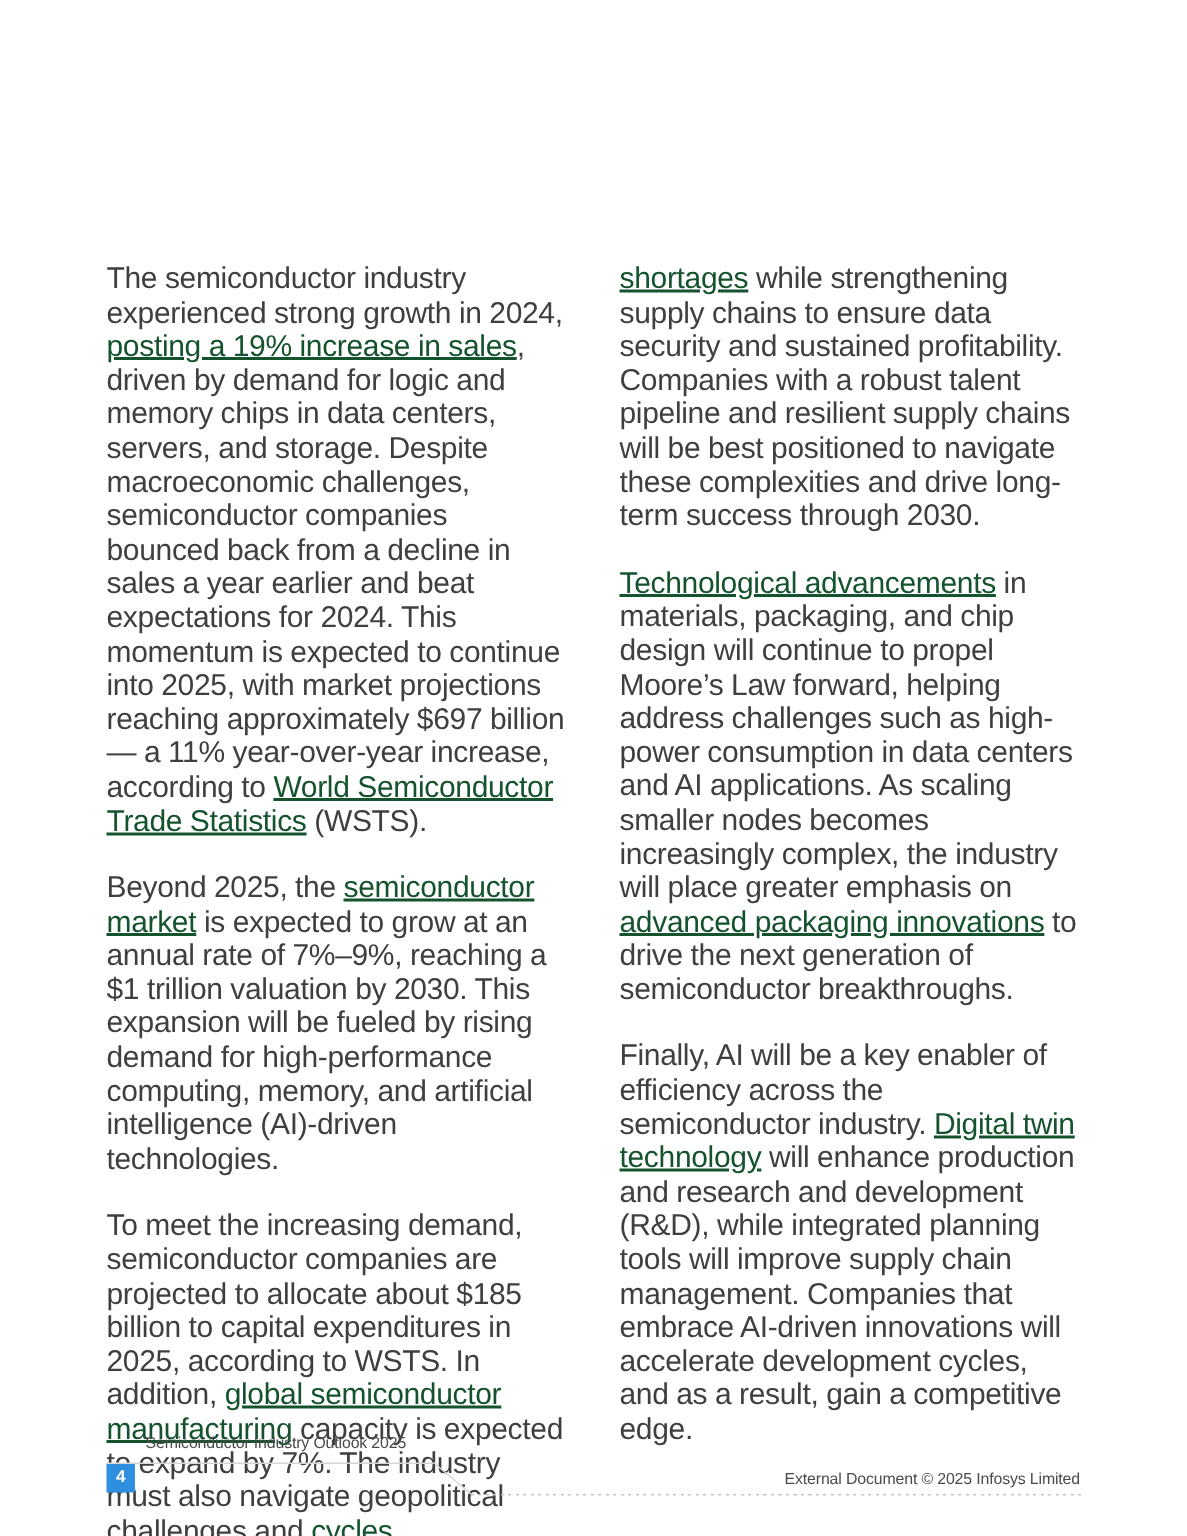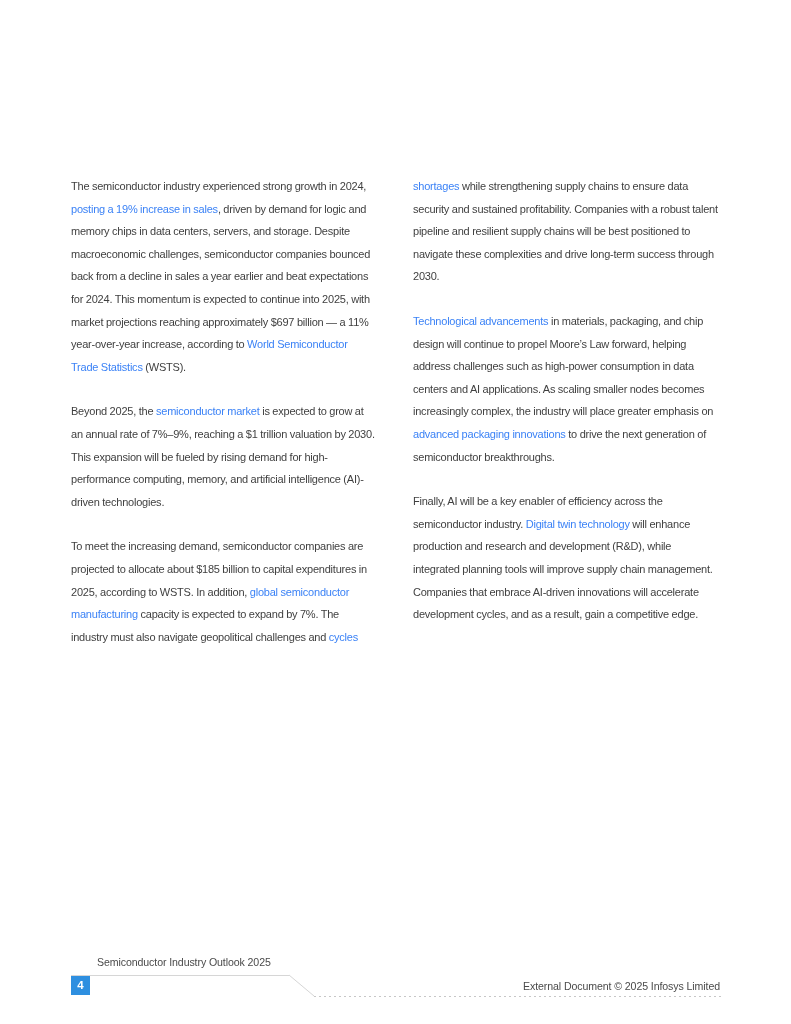--- a/index.html
+++ b/index.html
@@ -85,30 +85,31 @@
     width: 648px;
     display: flex;
     gap: 36px;
   }
   .col {
     width: 306px;
   }
   p.body-par {
     margin: 0 0 22px 0;
     font-family: "Liberation Sans", sans-serif;
-    font-size: 11px;
+    font-size: 20px;
     line-height: 22.6px;
     color: #3f3f3f;
     letter-spacing: -0.22px;
     text-align: left;
     word-spacing: -0.2px;
   }
   p.body-par:last-child { margin-bottom: 0; }
   .lnk {
-    color: #3b82f6;
+    color: #14532d;
+    text-decoration: underline;
   }
 
   
   .footer {
     position: absolute;
     left: 0;
     right: 0;
     top: 968px;
     height: 46px;
   }

